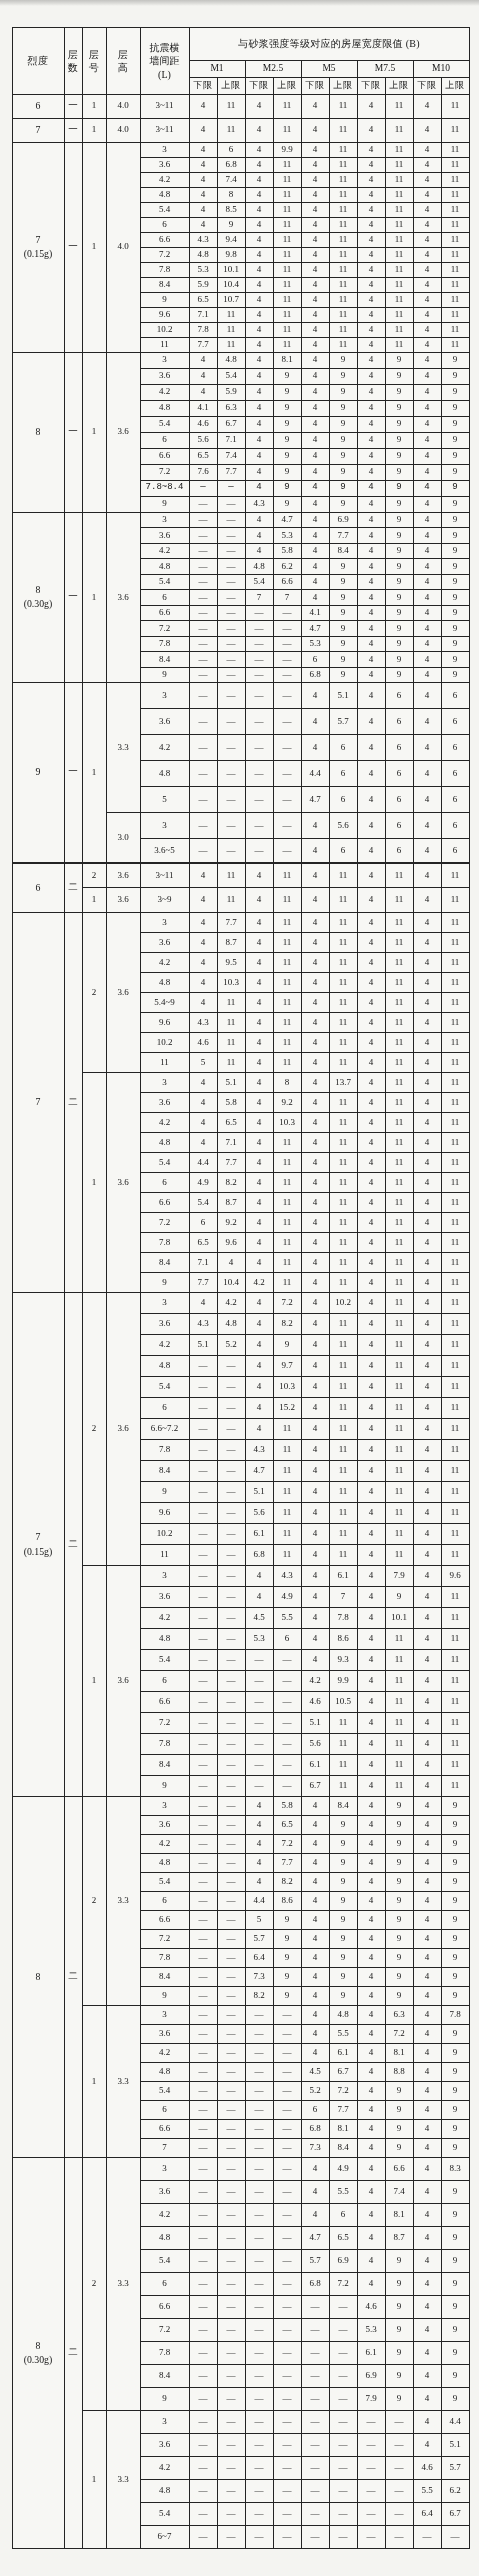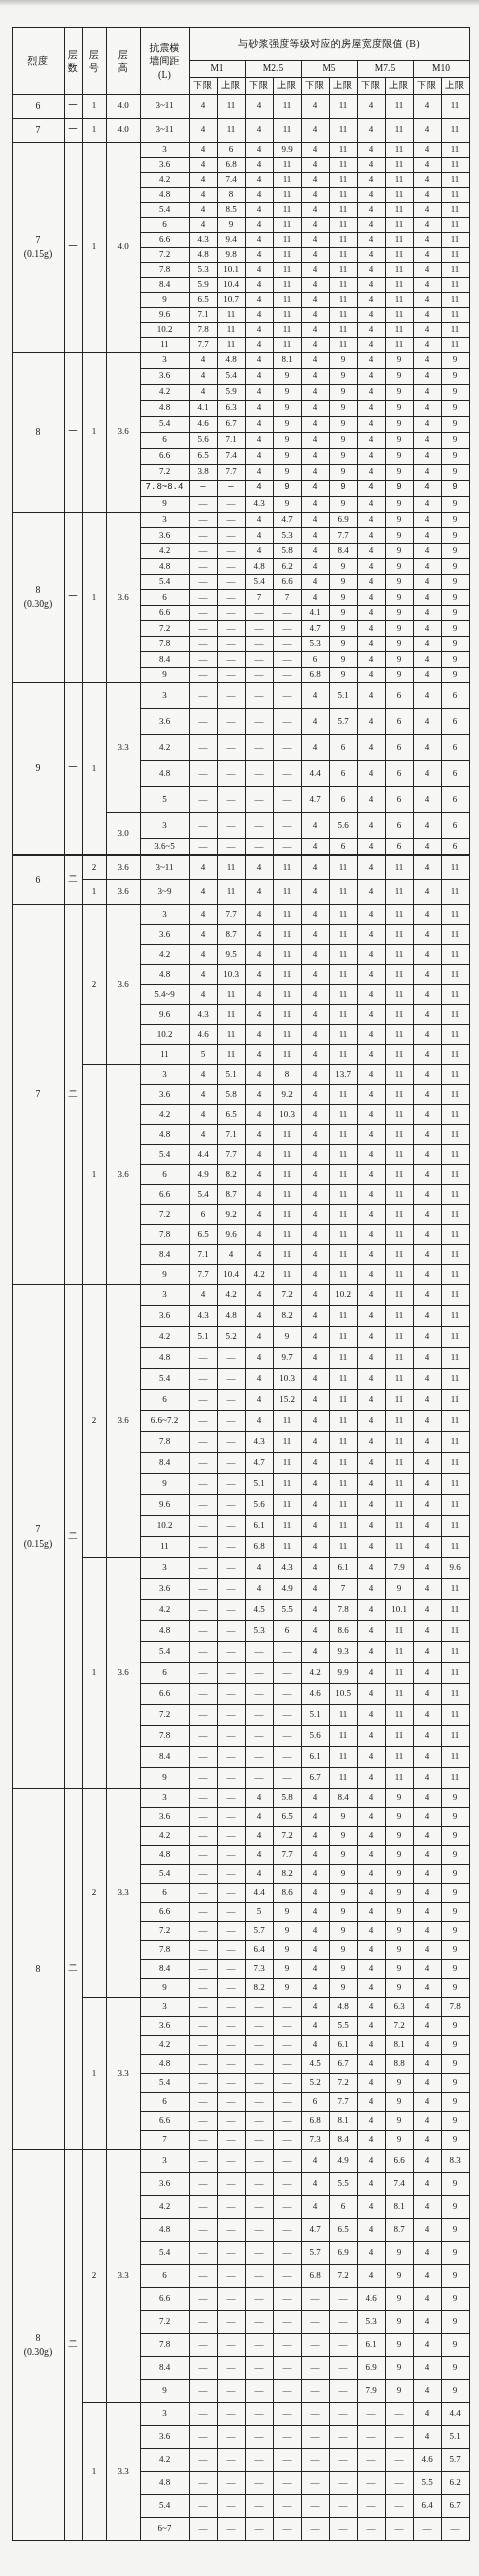--- a/index.html
+++ b/index.html
@@ -419,21 +419,21 @@
         <td class="v v3 pairR">9</td>
         <td class="v v4">4</td>
         <td class="v v5 pairR">9</td>
         <td class="v v6">4</td>
         <td class="v v7 pairR">9</td>
         <td class="v v8">4</td>
         <td class="v v9">9</td>
       </tr>
       <tr style="height: 16px;">
         <td class="c-L">7.2</td>
-        <td class="v v0">3.8</td>
+        <td class="v v0">7.6</td>
         <td class="v v1 pairR">7.7</td>
         <td class="v v2">4</td>
         <td class="v v3 pairR">9</td>
         <td class="v v4">4</td>
         <td class="v v5 pairR">9</td>
         <td class="v v6">4</td>
         <td class="v v7 pairR">9</td>
         <td class="v v8">4</td>
         <td class="v v9">9</td>
       </tr>
@@ -687,21 +687,21 @@
         <td class="v v1 pairR">—</td>
         <td class="v v2">—</td>
         <td class="v v3 pairR">—</td>
         <td class="v v4">4</td>
         <td class="v v5 pairR">5.6</td>
         <td class="v v6">4</td>
         <td class="v v7 pairR">6</td>
         <td class="v v8">4</td>
         <td class="v v9">6</td>
       </tr>
-      <tr style="height: 16px;">
+      <tr style="height: 24px;">
         <td class="c-L">3.6~5</td>
         <td class="v v0">—</td>
         <td class="v v1 pairR">—</td>
         <td class="v v2">—</td>
         <td class="v v3 pairR">—</td>
         <td class="v v4">4</td>
         <td class="v v5 pairR">6</td>
         <td class="v v6">4</td>
         <td class="v v7 pairR">6</td>
         <td class="v v8">4</td>

